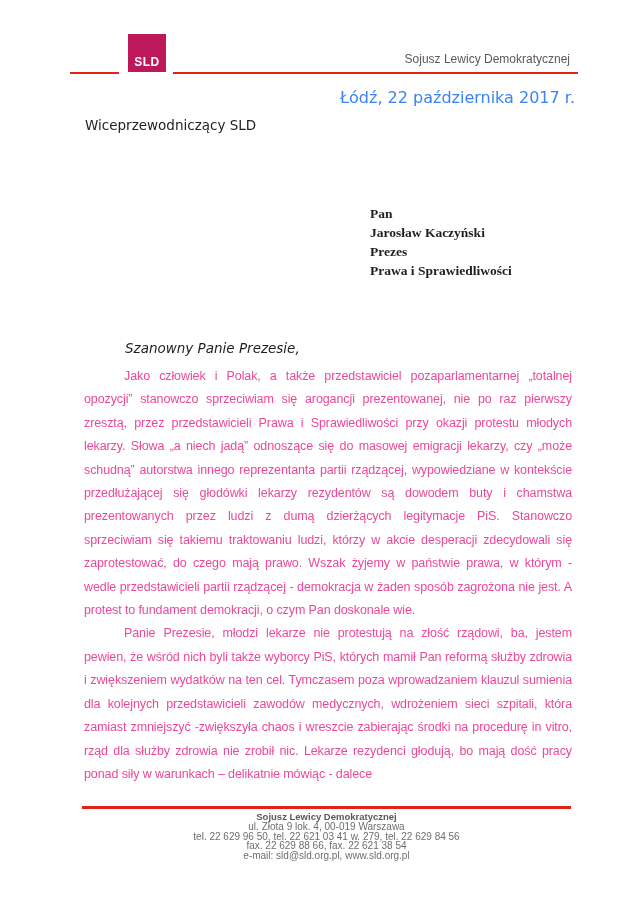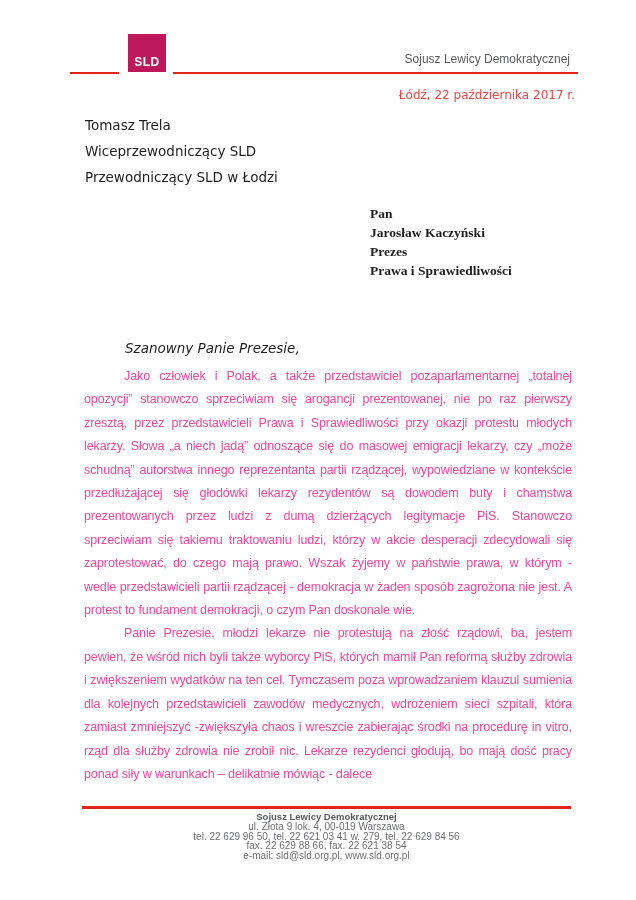--- a/index.html
+++ b/index.html
@@ -53,22 +53,22 @@
     font-family: "Liberation Sans", sans-serif;
     font-size: 12px;
     color: #58595b;
   }
 
   
   .dateline {
     position: absolute;
     right: 61px;
     top: 88px;
-    font-size: 12px;
-    color: #ef4444;
+    font-size: 16px;
+    color: #3b82f6;
   }
   .sender {
     position: absolute;
     left: 85px;
     top: 112px;
     font-size: 13.5px;
     line-height: 26px;
   }
   .recipient {
     position: absolute;
@@ -142,23 +142,21 @@
   <div class="rule rule-left"></div>
   <div class="logo-box">
     <span class="logo-label">SLD</span>
   </div>
   <div class="rule rule-right"></div>
   <div class="org-name">Sojusz Lewicy Demokratycznej</div>
 
   <div class="dateline">Łódź, 22 października 2017 r.</div>
 
   <div class="sender">
-    <div>Tomasz Trela</div>
     <div>Wiceprzewodniczący SLD</div>
-    <div>Przewodniczący SLD w Łodzi</div>
   </div>
 
   <div class="recipient">
     <div>Pan</div>
     <div>Jarosław Kaczyński</div>
     <div>Prezes</div>
     <div>Prawa i Sprawiedliwości</div>
   </div>
 
   <div class="salutation">Szanowny Panie Prezesie,</div>

